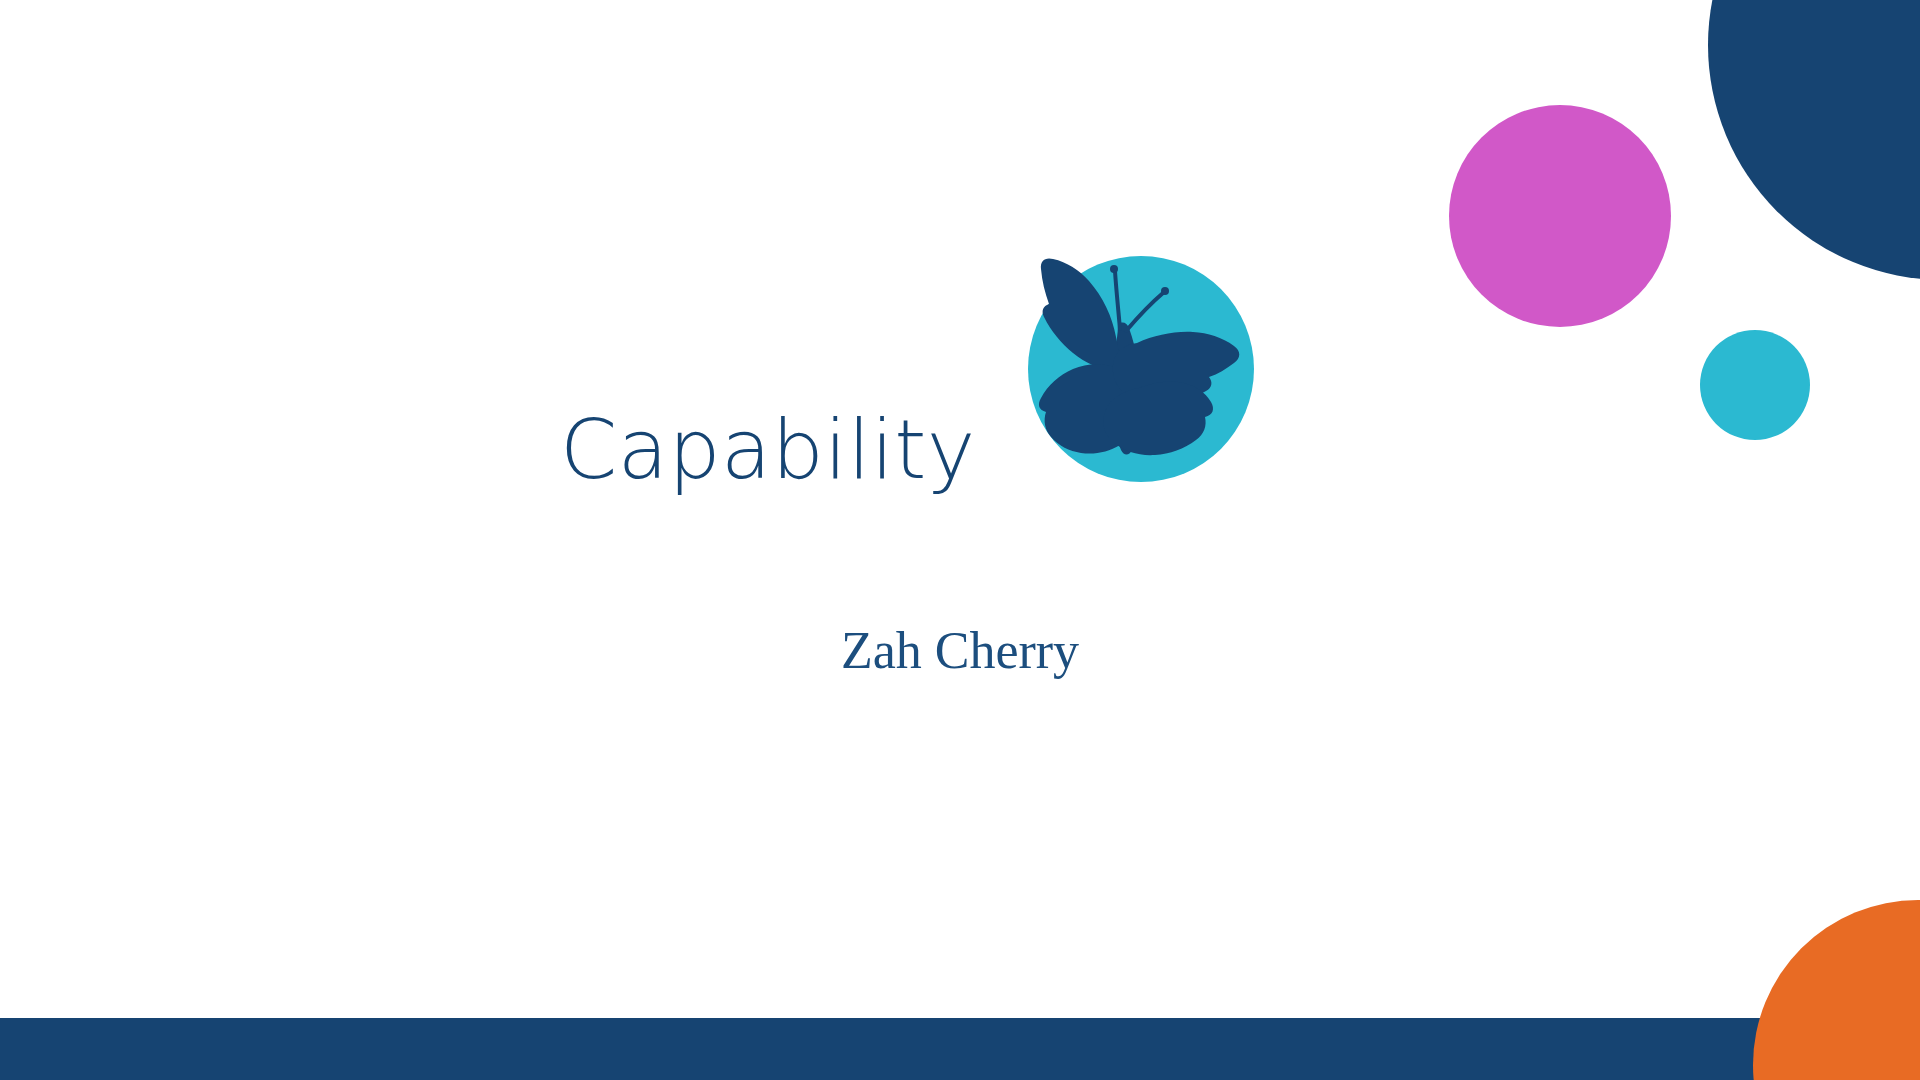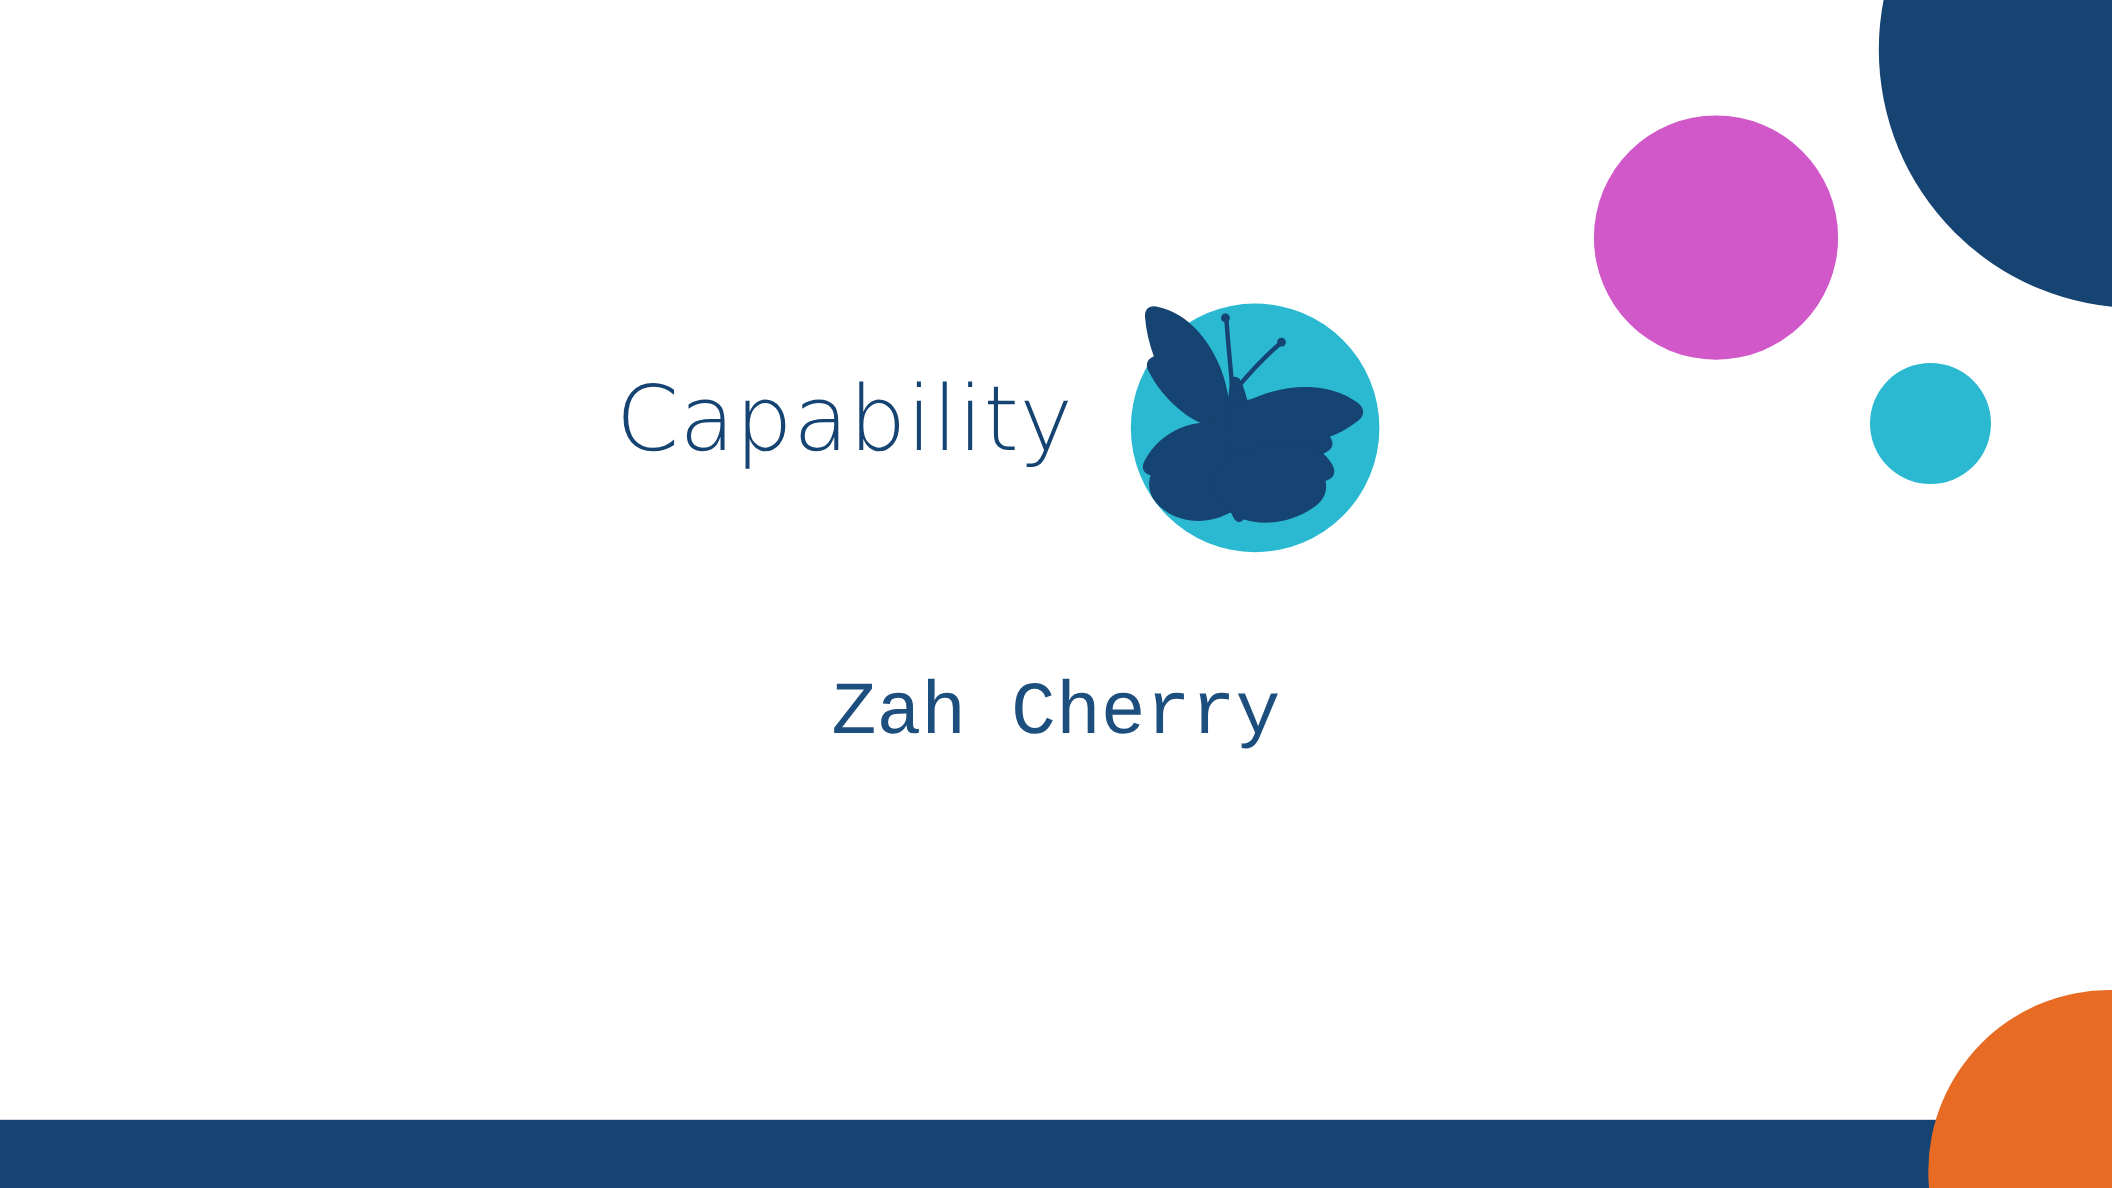--- a/index.html
+++ b/index.html
@@ -67,27 +67,27 @@
     width: 1920px;
     height: 62px;
     background: var(--navy, #164472);
     z-index: 3;
   }
 
   
   #logo {
     position: absolute;
     left: 560px;
-    top: 242px;
+    top: 220px;
     width: 800px;
     height: 275px;
     z-index: 2;
     display: flex;
     flex-direction: row;
-    align-items: center;
+    align-items: flex-end;
   }
 
   #logo-wordmark {
     display: flex;
     flex-direction: column;
     justify-content: center;
     padding-top: 6px;
   }
 
   .logo-line {
@@ -132,27 +132,27 @@
     font-family: "DejaVu Sans", "Liberation Sans", sans-serif;
     font-size: 62px;
     font-weight: 700;
     letter-spacing: -0.5px;
     color: var(--navy, #164472);
     line-height: 1.12;
     margin: 0;
   }
 
   #slide-subtitle {
-    font-family: Liberation Mono, monospace;
-    font-size: 68px;
+    font-family: Liberation Serif, serif;
+    font-size: 52px;
     font-weight: 300;
     letter-spacing: 0px;
     color: var(--navy-soft, #1C4E7E);
     line-height: 1.2;
-    margin: 8px 0 0 0;
+    margin: 20px 0 0 0;
   }
 </style>
 </head>
 <body>
 
 <div id="slide" style="--navy:#164472; --navy-soft:#1C4E7E; --teal:#2BB9D1; --magenta:#D158C8; --orange:#E86B24;">
 
   <div class="blob" id="blob-navy-corner"></div>
 
   <div class="blob" id="blob-magenta"></div>

